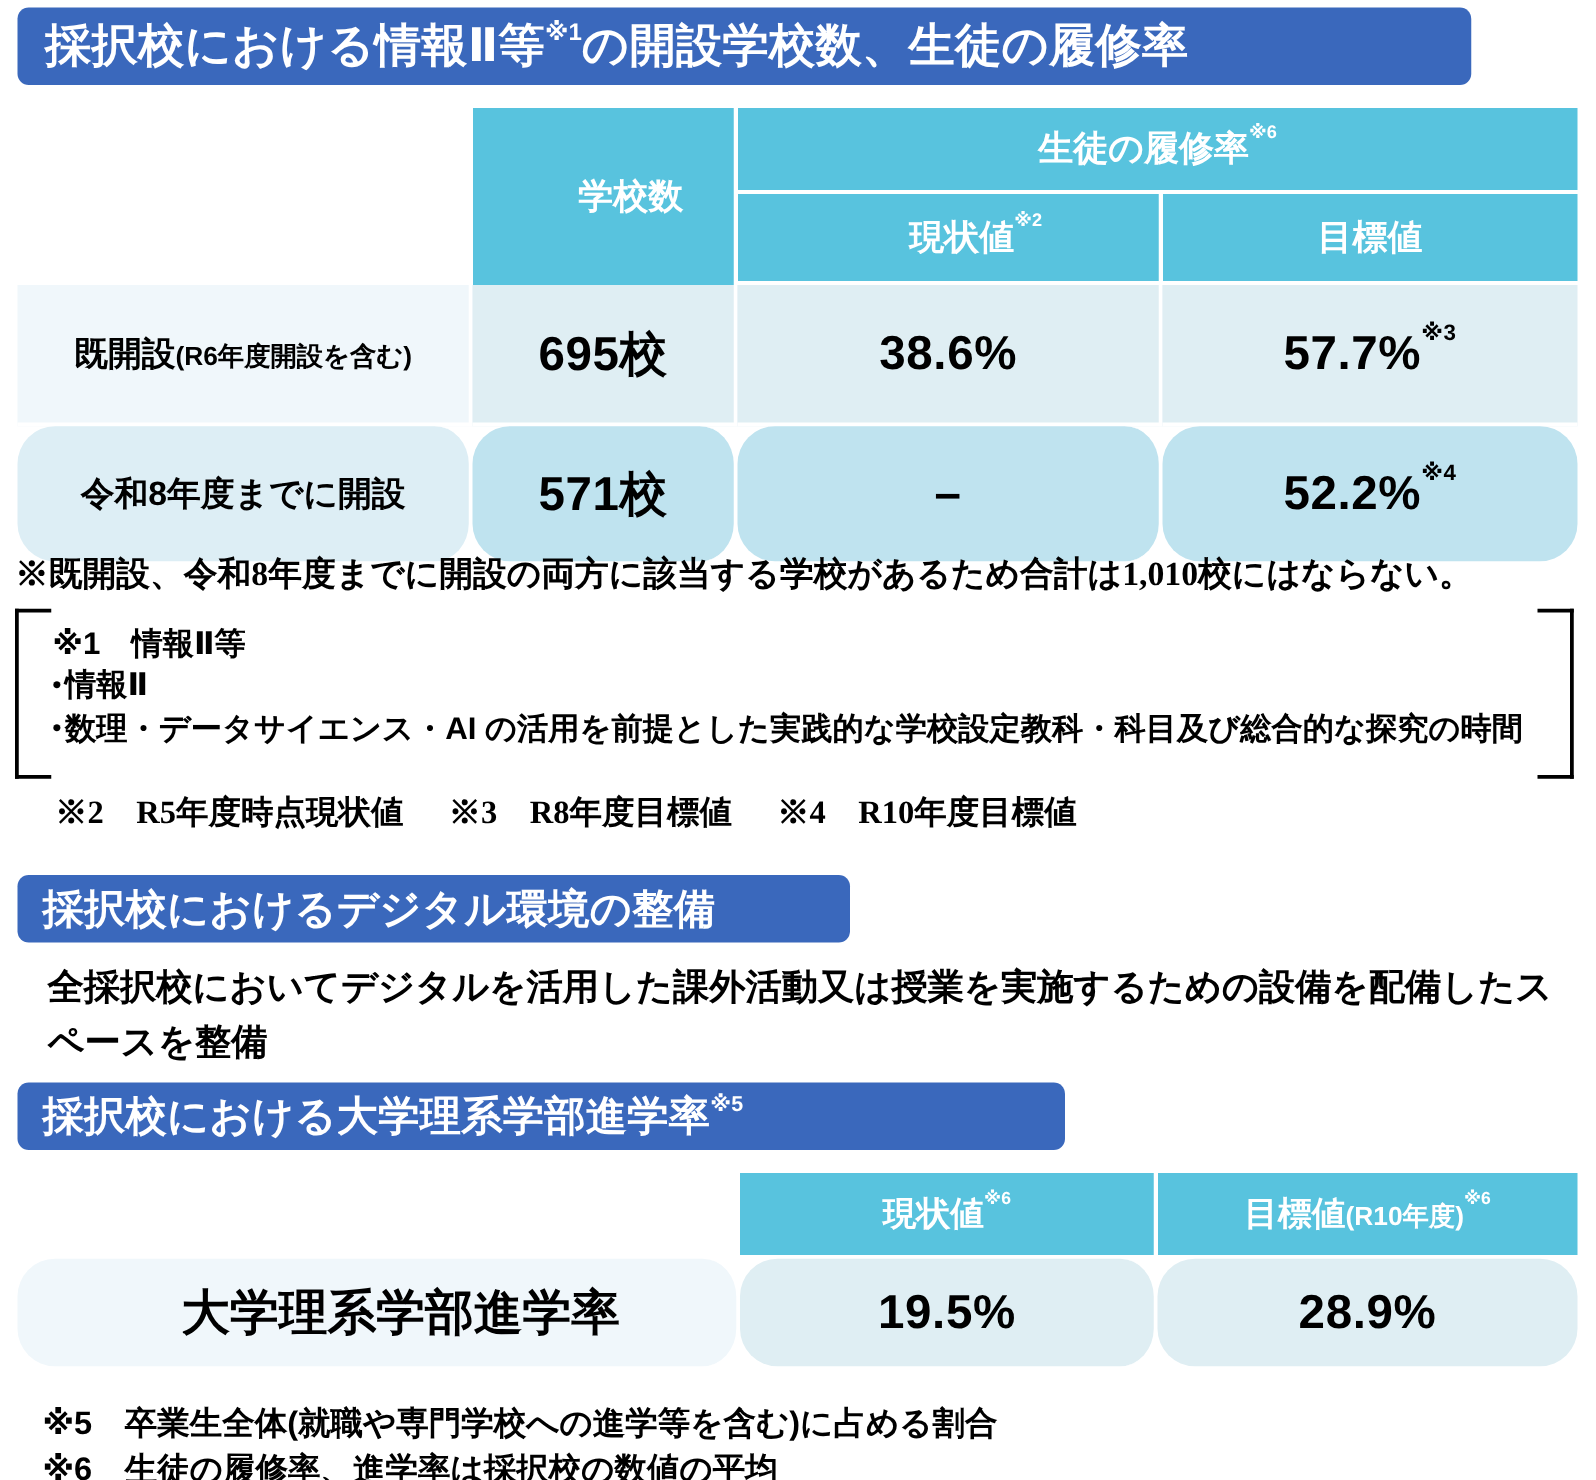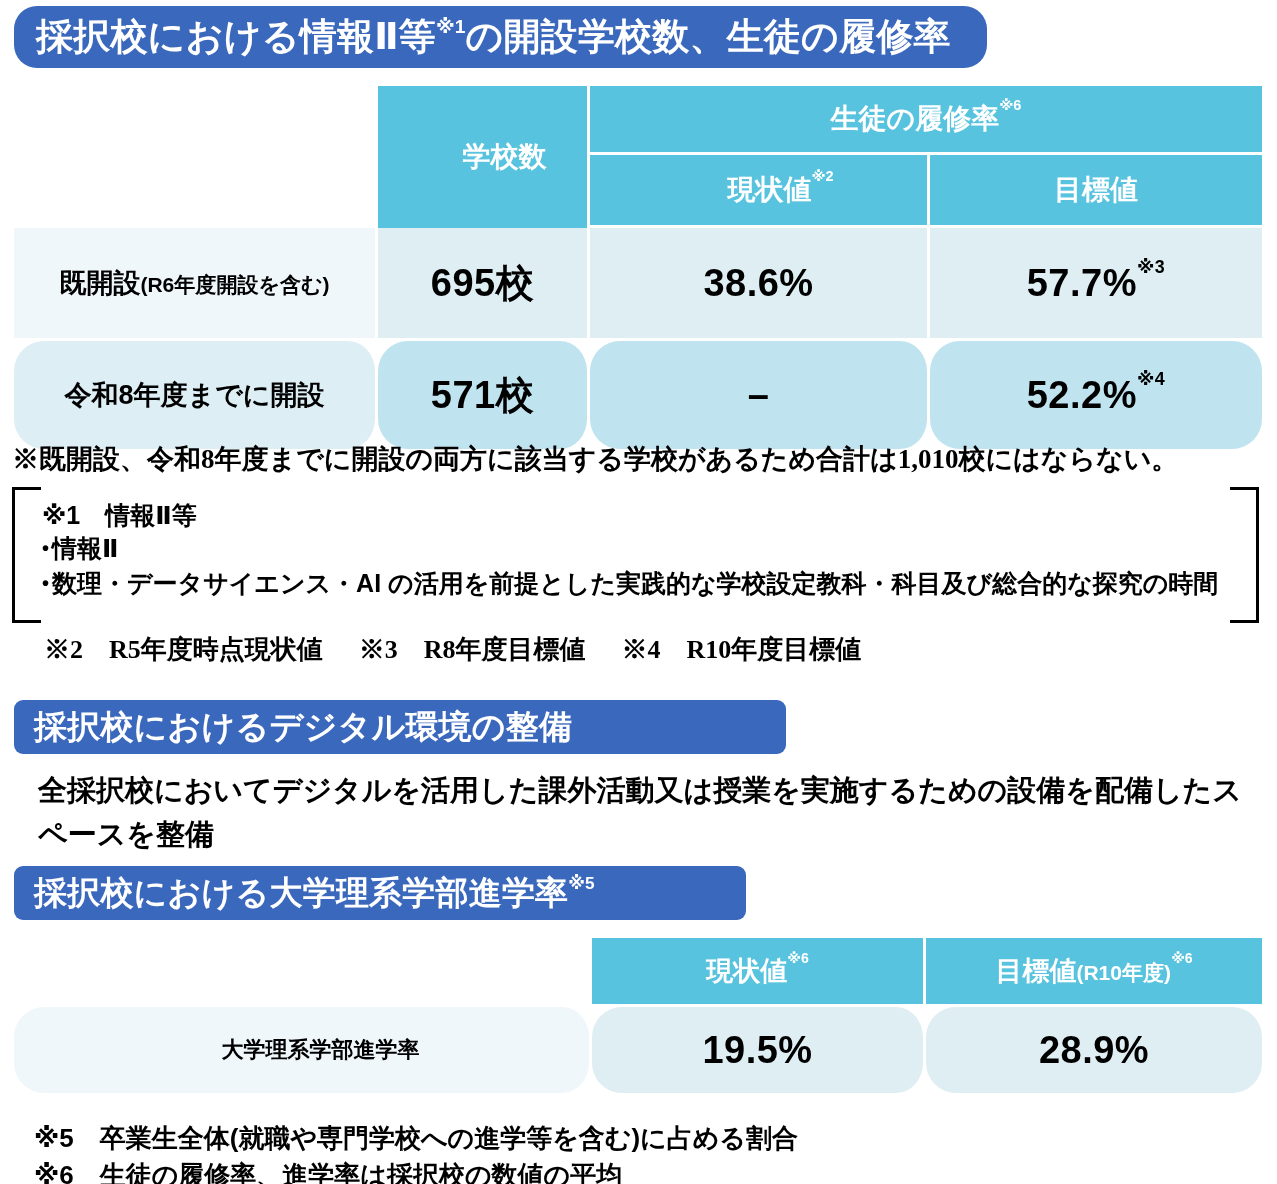--- a/index.html
+++ b/index.html
@@ -33,36 +33,35 @@
     font-size: 0.52em;
     vertical-align: super;
     position: relative;
     top: -0.55em;
     font-weight: bold;
     letter-spacing: 0;
   }
 
   #badge-1 {
     left: 14px;  top: 6px;
-    width: 973px; height: 62px;
+    width: 1163px; height: 62px;
     padding-left: 22px;
     font-size: 37px;
     box-sizing: border-box;
-    border-radius: 23px;
   }
   #badge-2 {
     left: 14px;  top: 700px;
-    width: 772px; height: 54px;
+    width: 666px; height: 54px;
     padding-left: 20px;
     font-size: 33px;
     box-sizing: border-box;
   }
   #badge-3 {
     left: 14px;  top: 866px;
-    width: 732px; height: 54px;
+    width: 838px; height: 54px;
     padding-left: 20px;
     font-size: 33px;
     box-sizing: border-box;
   }
 
   
   .tbl {
     position: absolute;
     border-collapse: separate;
     border-spacing: 0;
@@ -122,21 +121,21 @@
   #table-1 .c-school { width: 212px; }
   #table-1 .c-cur   { width: 340px; }
   #table-1 .c-goal  { width: 332px; }
 
   
   #table-2 { left: 14px; top: 938px; width: 1248px; }
   #table-2 .c-label2 { width: 578px; }
   #table-2 .c-cur2   { width: 334px; }
   #table-2 .c-goal2  { width: 336px; }
   #table-2 .hd { font-size: 27px; }
-  #table-2 .rowlabel { font-size: 22px; padding-left: 38px; }
+  #table-2 .rowlabel { font-size: 39px; padding-left: 38px; }
   #table-2 .cellv { font-size: 38px; }
 
   
   .note {
     position: absolute;
     font-size: 26px;
     font-weight: bold;
     white-space: nowrap;
     line-height: 1.25;
     font-family: Liberation Serif, serif;

